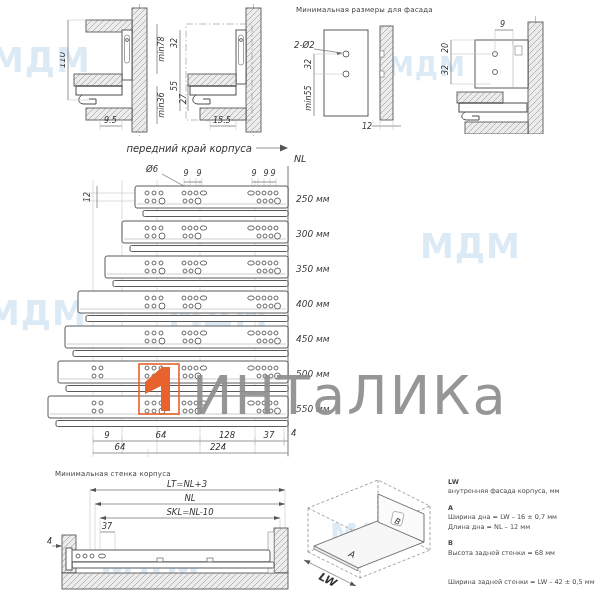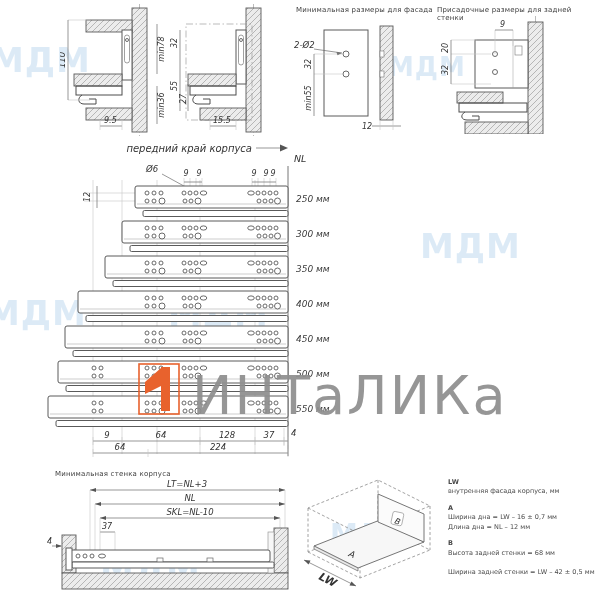--- a/index.html
+++ b/index.html
@@ -22,21 +22,21 @@
   .rowlbl{font-style:italic;font-size:9px;fill:#3d3d3d;}
   .ah{fill:#555;stroke:none;}
   
   .bgwm{color:#aecfec;opacity:.42;font-weight:bold;font-size:34px;letter-spacing:1px;
         pointer-events:none;white-space:nowrap;}
   #logo-text{font-size:54px;font-weight:normal;letter-spacing:2px;opacity:.93;pointer-events:none;}
   
   #legend{width:152px;font-size:6.5px;line-height:1.45;color:#4a4a4a;}
   #legend .head{margin-top:7px;font-weight:bold;}
   #legend .head:first-child{margin-top:0;}
-  #legend .gap{margin-top:10px;}
+  #legend .gap{margin-top:20px;}
 </style>
 </head>
 <body>
 
 <div id="page">
 
   <span class="abs bgwm" style="left:-10px;top:40px">МДМ</span>
   <span class="abs bgwm" style="left:-14px;top:293px">МДМ</span>
   <span class="abs bgwm" style="left:168px;top:294px">МДМ</span>
   <span class="abs bgwm" style="left:420px;top:226px">МДМ</span>
@@ -123,21 +123,20 @@
     <text class="dimtxt2" text-anchor="middle" transform="translate(19,82) rotate(-90)">min55</text>
     <rect x="88" y="10" width="13" height="94" fill="url(#p2)" stroke="#5a5a5a" stroke-width="0.9"></rect>
     <rect x="88" y="35" width="4" height="6" fill="#fff" stroke="#777" stroke-width="0.6"></rect>
     <rect x="88" y="55" width="4" height="6" fill="#fff" stroke="#777" stroke-width="0.6"></rect>
     <line class="dim" x1="80" y1="110" x2="109" y2="110"></line>
     <line class="ext" x1="88" y1="104" x2="88" y2="114"></line>
     <line class="ext" x1="101" y1="104" x2="101" y2="114"></line>
     <text class="dimtxt2" x="70" y="113">12</text>
   </svg>
 
-  <span class="abs title" style="left:437px;top:6px">Присадочные размеры для задней стенки</span>
   <svg class="abs" style="left:435px;top:16px" width="162" height="118" viewBox="0 0 162 118">
     <defs>
       <pattern id="p3" patternUnits="userSpaceOnUse" width="6" height="6">
         <rect width="6" height="6" fill="#ececec"></rect>
         <path d="M0,6 L6,0" stroke="#9f9f9f" stroke-width="0.7"></path>
       </pattern>
     </defs>
     <line class="cl" x1="100.5" y1="0" x2="100.5" y2="118"></line>
     <rect x="93" y="6" width="15" height="112" fill="url(#p3)" stroke="#5a5a5a" stroke-width="0.9"></rect>
     <rect x="40" y="24" width="53" height="48" class="bar"></rect>

